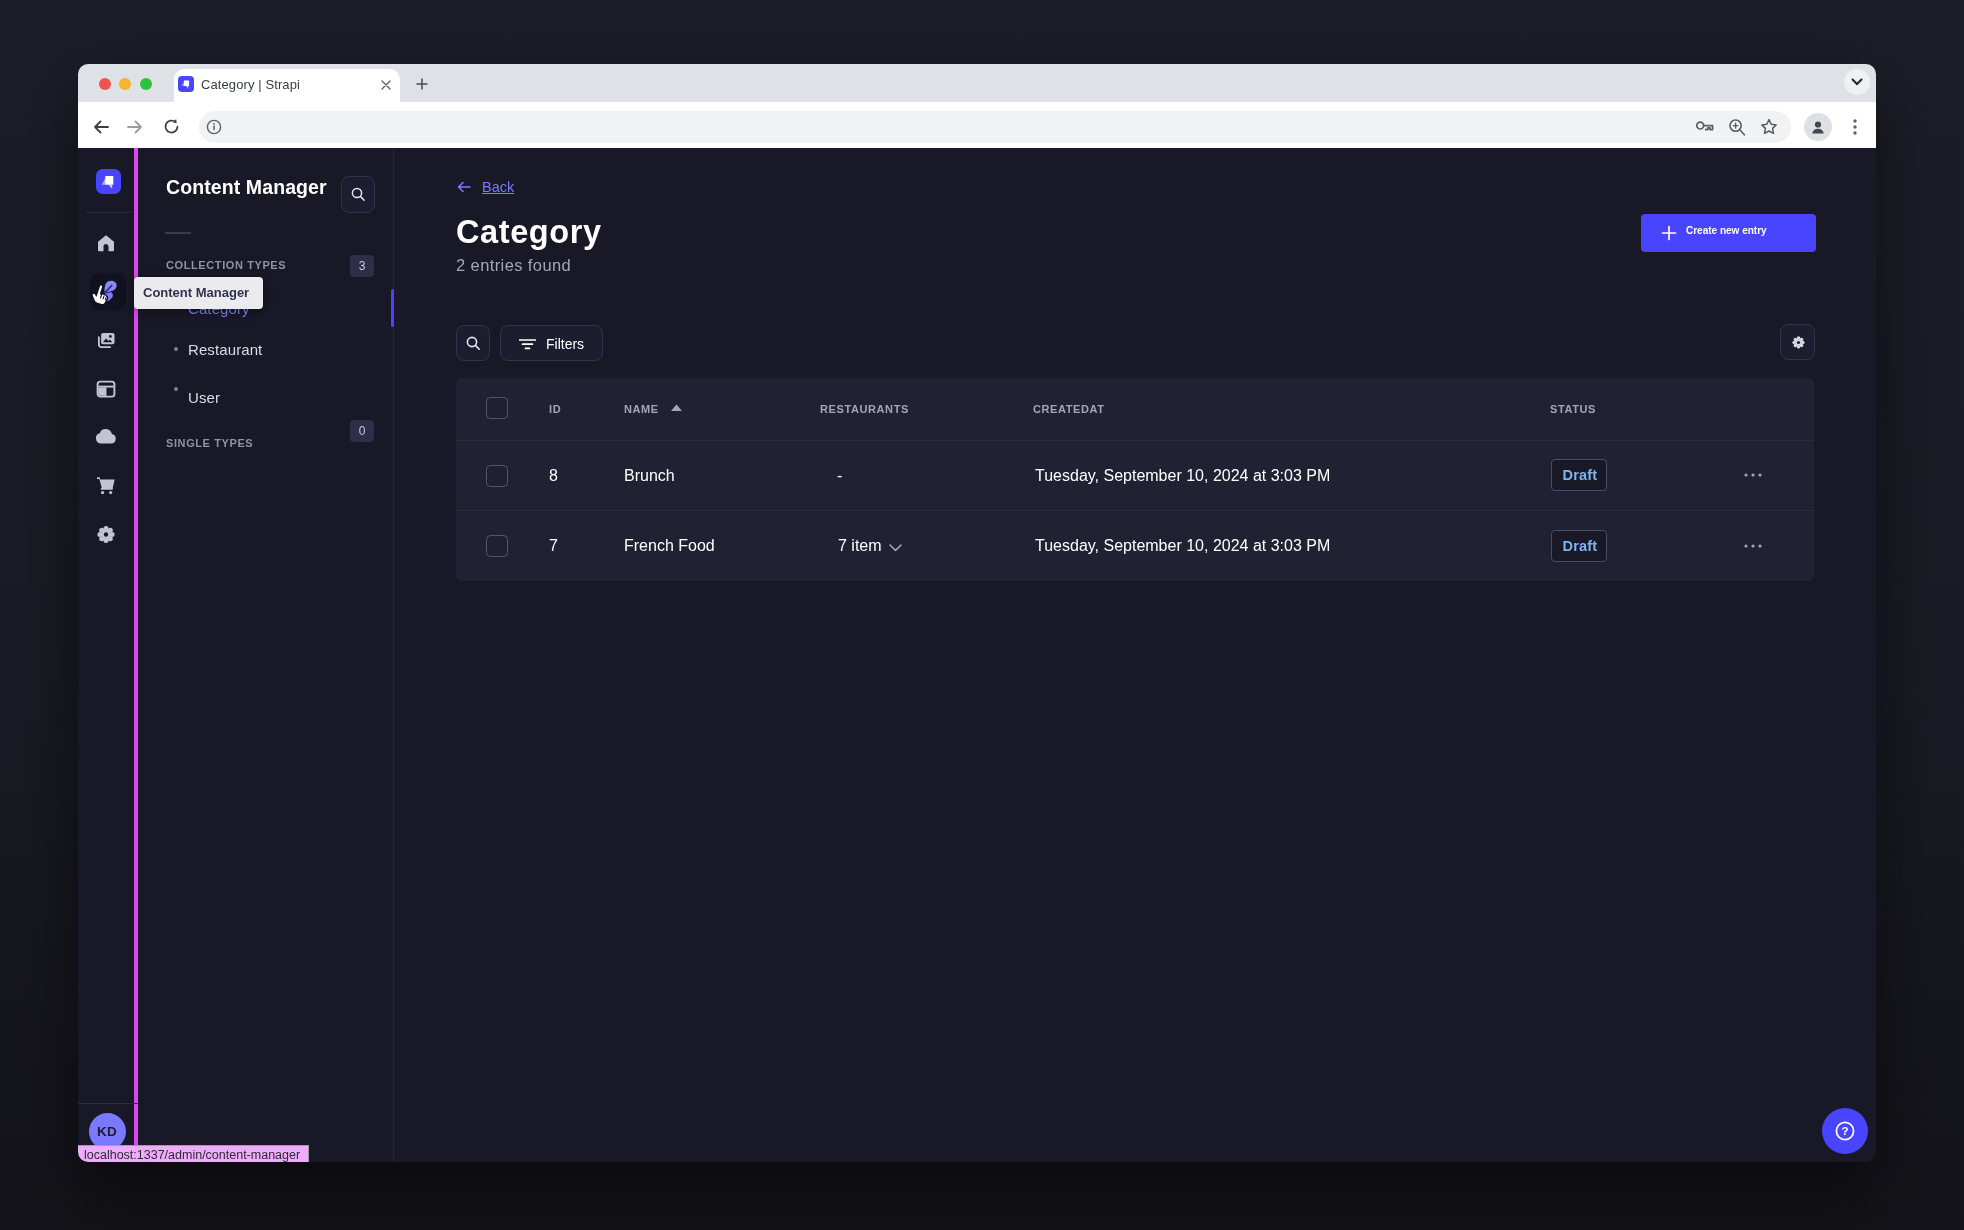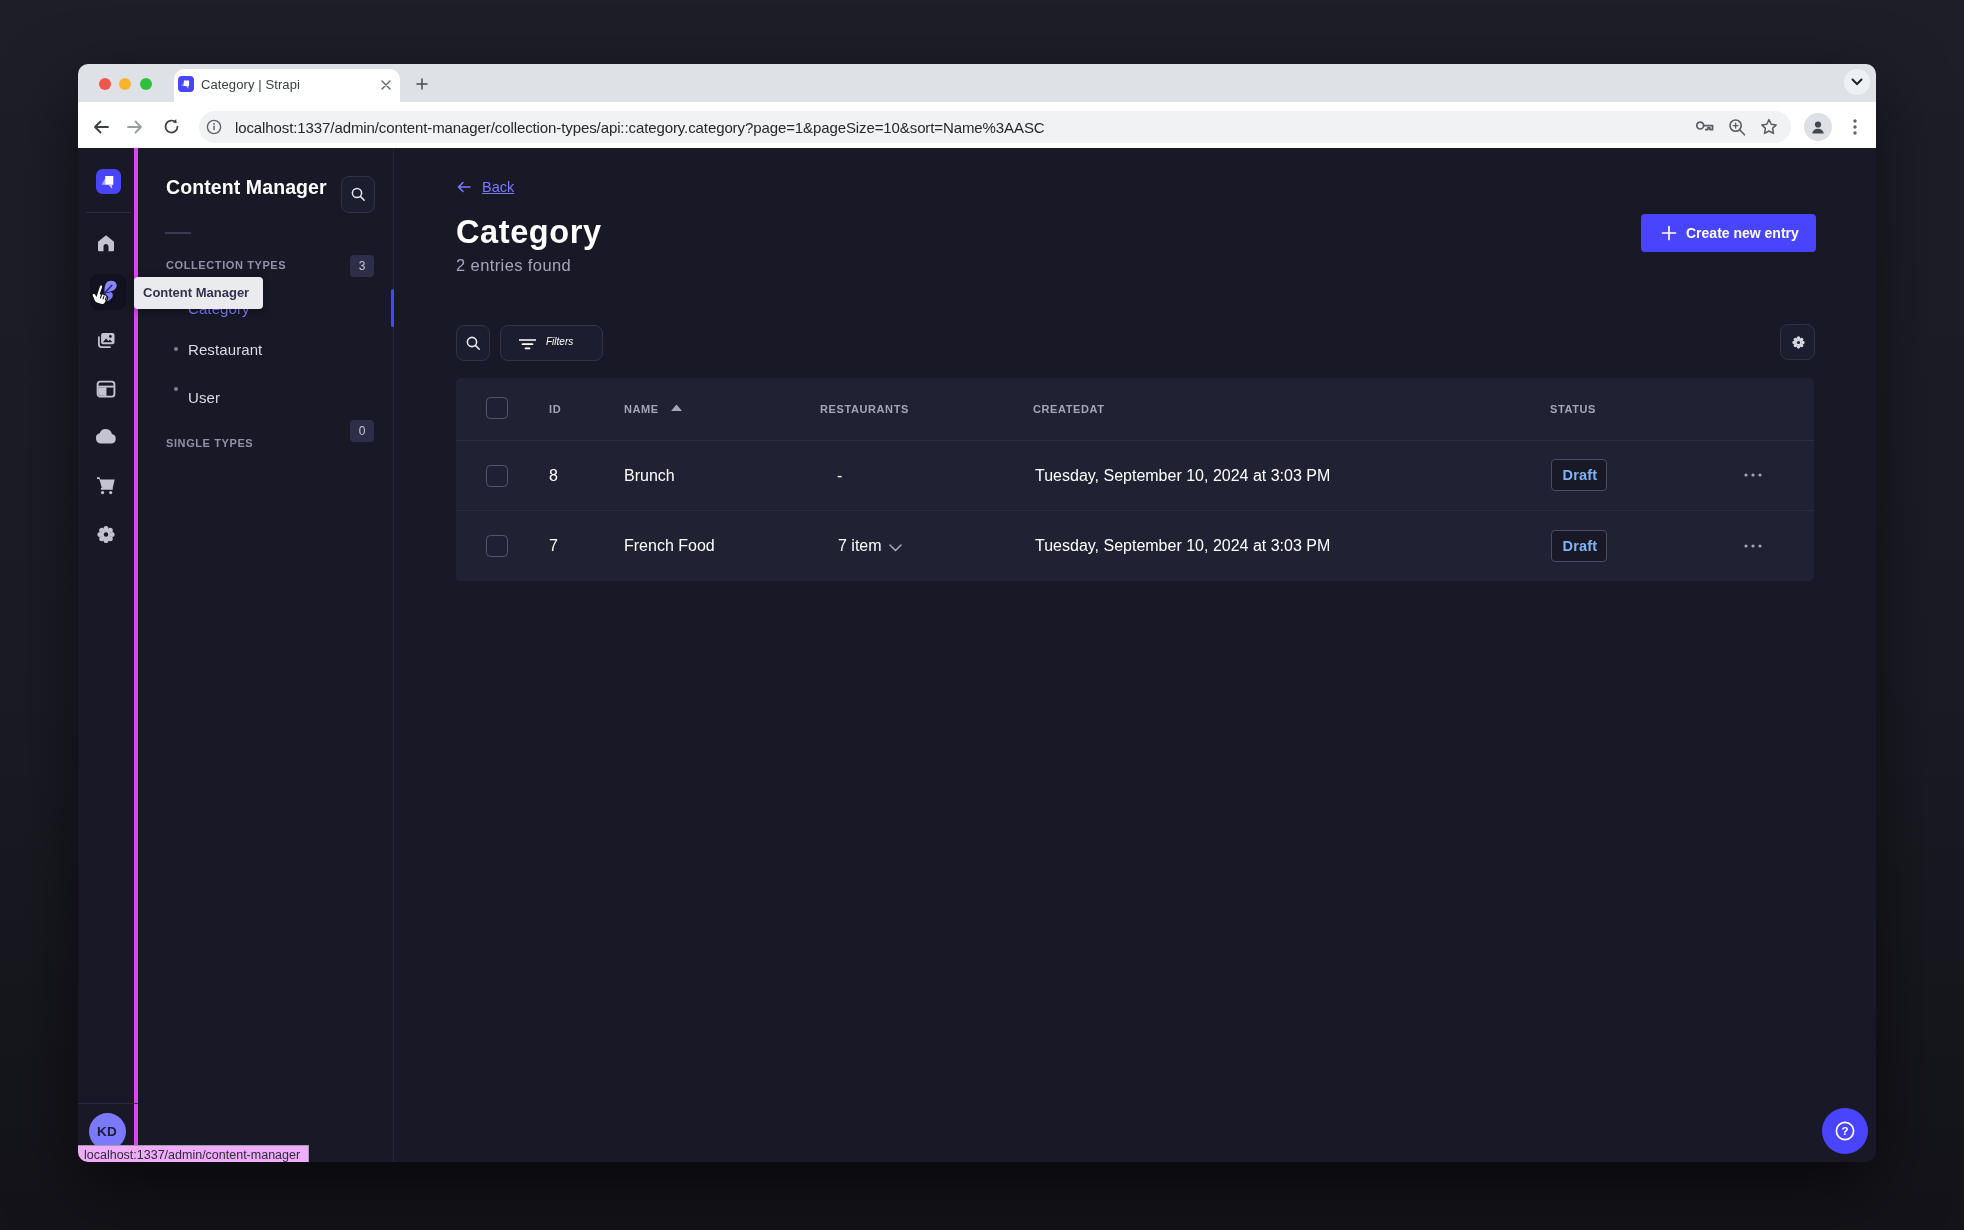--- a/index.html
+++ b/index.html
@@ -67,21 +67,20 @@
     <svg class="abs" style="left:85px; top:16px;" width="17" height="17" viewBox="0 0 17 17">
         <path d="M14.5 8.5a6 6 0 1 1-1.76-4.24" stroke="#3b3e43" stroke-width="1.7" fill="none" stroke-linecap="round"></path>
         <path d="M13.2 1l.3 3.8-3.7-.4z" fill="#3b3e43"></path>
       </svg>
     <div class="urlpill"></div>
     <svg class="abs" style="left:128px; top:17px;" width="16" height="16" viewBox="0 0 16 16">
         <circle cx="8" cy="8" r="6.6" stroke="#5f6368" stroke-width="1.4" fill="none"></circle>
         <path d="M8 7.2v3.4" stroke="#5f6368" stroke-width="1.5" stroke-linecap="round"></path>
         <circle cx="8" cy="4.9" r=".9" fill="#5f6368"></circle>
       </svg>
-    <div class="urltext">localhost:1337/admin/content-manager/collection-types/api::category.category?page=1&amp;pageSize=10&amp;sort=Name%3AASC</div>
     <svg class="abs" style="left:1617px; top:17px;" width="19" height="16" viewBox="0 0 19 16">
       <circle cx="5.2" cy="6.6" r="3.4" stroke="#5a5e63" stroke-width="1.7" fill="none"></circle>
       <path d="M8.6 6.6h9v4h-2.6V8.8h-2.2v1.8H10" stroke="#5a5e63" stroke-width="1.7" fill="none" stroke-linejoin="round"></path>
     </svg>
     <svg class="abs" style="left:1650px; top:15.5px;" width="18" height="19" viewBox="0 0 18 19">
       <circle cx="7.6" cy="7.6" r="5.6" stroke="#5a5e63" stroke-width="1.6" fill="none"></circle>
       <path d="M11.8 11.8l4.6 5" stroke="#5a5e63" stroke-width="1.6" stroke-linecap="round"></path>
       <path d="M7.6 5.2v4.8M5.2 7.6H10" stroke="#5a5e63" stroke-width="1.4" stroke-linecap="round"></path>
     </svg>
     <svg class="abs" style="left:1682px; top:15.5px;" width="18" height="17" viewBox="0 0 18 17">
@@ -199,34 +198,34 @@
       <svg class="abs" style="left:379px; top:33px;" width="14" height="12" viewBox="0 0 14 12">
           <path d="M13 6H1.5M6 1.5L1.5 6 6 10.5" stroke="#7b79ff" stroke-width="1.6" fill="none" stroke-linecap="round" stroke-linejoin="round"></path>
         </svg>
       <div class="abs" style="left:404px; top:31px; font-size:14.5px; color:#7b79ff; font-weight:500;text-decoration:underline;">Back</div>
       <div class="abs" style="left:378px; top:66px; font-size:32.5px; font-weight:700; color:#ffffff; letter-spacing:.6px;">Category</div>
       <div class="abs" style="left:378px; top:108px; font-size:16.5px; color:#a5a5ba; letter-spacing:.4px;">2 entries found</div>
       <div class="abs" style="left:1563px; top:66px; width:175px; height:38px; background:#4945ff; border-radius:4px;">
         <svg class="abs" style="left:20px; top:11px;" width="16" height="16" viewBox="0 0 16 16">
             <path d="M8 1.5v13M1.5 8h13" stroke="#fff" stroke-width="1.7" stroke-linecap="round"></path>
           </svg>
-        <div class="abs" style="left:45px; top:11px; font-size:14px; font-weight:700; color:#fff;">Create new entry</div>
+        <div class="abs" style="left:45px; top:11px; font-size:10px; font-weight:700; color:#fff;">Create new entry</div>
       </div>
 
       <div class="abs" style="left:378px; top:177px; width:34px; height:36px; border:1px solid #32324d; border-radius:8px; background:#1d1d30;">
         <svg class="abs" style="left:8px; top:9px;" width="17" height="17" viewBox="0 0 17 17">
             <circle cx="7" cy="7" r="4.6" stroke="#e6e6f0" stroke-width="1.6" fill="none"></circle>
             <path d="M10.6 10.6l3.6 3.6" stroke="#e6e6f0" stroke-width="1.6" stroke-linecap="round"></path>
           </svg>
       </div>
       <div class="abs" style="left:422px; top:177px; width:103px; height:36px; border:1px solid #32324d; border-radius:8px; background:#1d1d30;">
         <svg class="abs" style="left:18px; top:13px;" width="17" height="11" viewBox="0 0 17 11">
             <path d="M.5 1h16M3.5 5.2h10M6.5 9.4h4" stroke="#fff" stroke-width="1.7" stroke-linecap="round"></path>
           </svg>
-        <div class="abs" style="left:45px; top:9.5px; font-size:10px; font-weight:500; color:#fff;font-style:italic;">Filters</div>
+        <div class="abs" style="left:45px; top:9.5px; font-size:14px; font-weight:500; color:#fff;">Filters</div>
       </div>
       <div class="abs" style="left:1702px; top:176px; width:35px; height:36px; border:1px solid #32324d; border-radius:8px; background:#1d1d30;">
         <svg class="abs" style="left:10px; top:10px;" width="15" height="15" viewBox="0 0 21 21">
           <circle cx="10.5" cy="4.4" r="2.5" fill="#d9d9e3"></circle>
             <circle cx="10.5" cy="16.6" r="2.5" fill="#d9d9e3"></circle>
           <circle cx="4.4" cy="10.5" r="2.5" fill="#d9d9e3"></circle>
             <circle cx="16.6" cy="10.5" r="2.5" fill="#d9d9e3"></circle>
           <circle cx="6.2" cy="6.2" r="2.5" fill="#d9d9e3"></circle>
             <circle cx="14.8" cy="6.2" r="2.5" fill="#d9d9e3"></circle>
           <circle cx="6.2" cy="14.8" r="2.5" fill="#d9d9e3"></circle>

